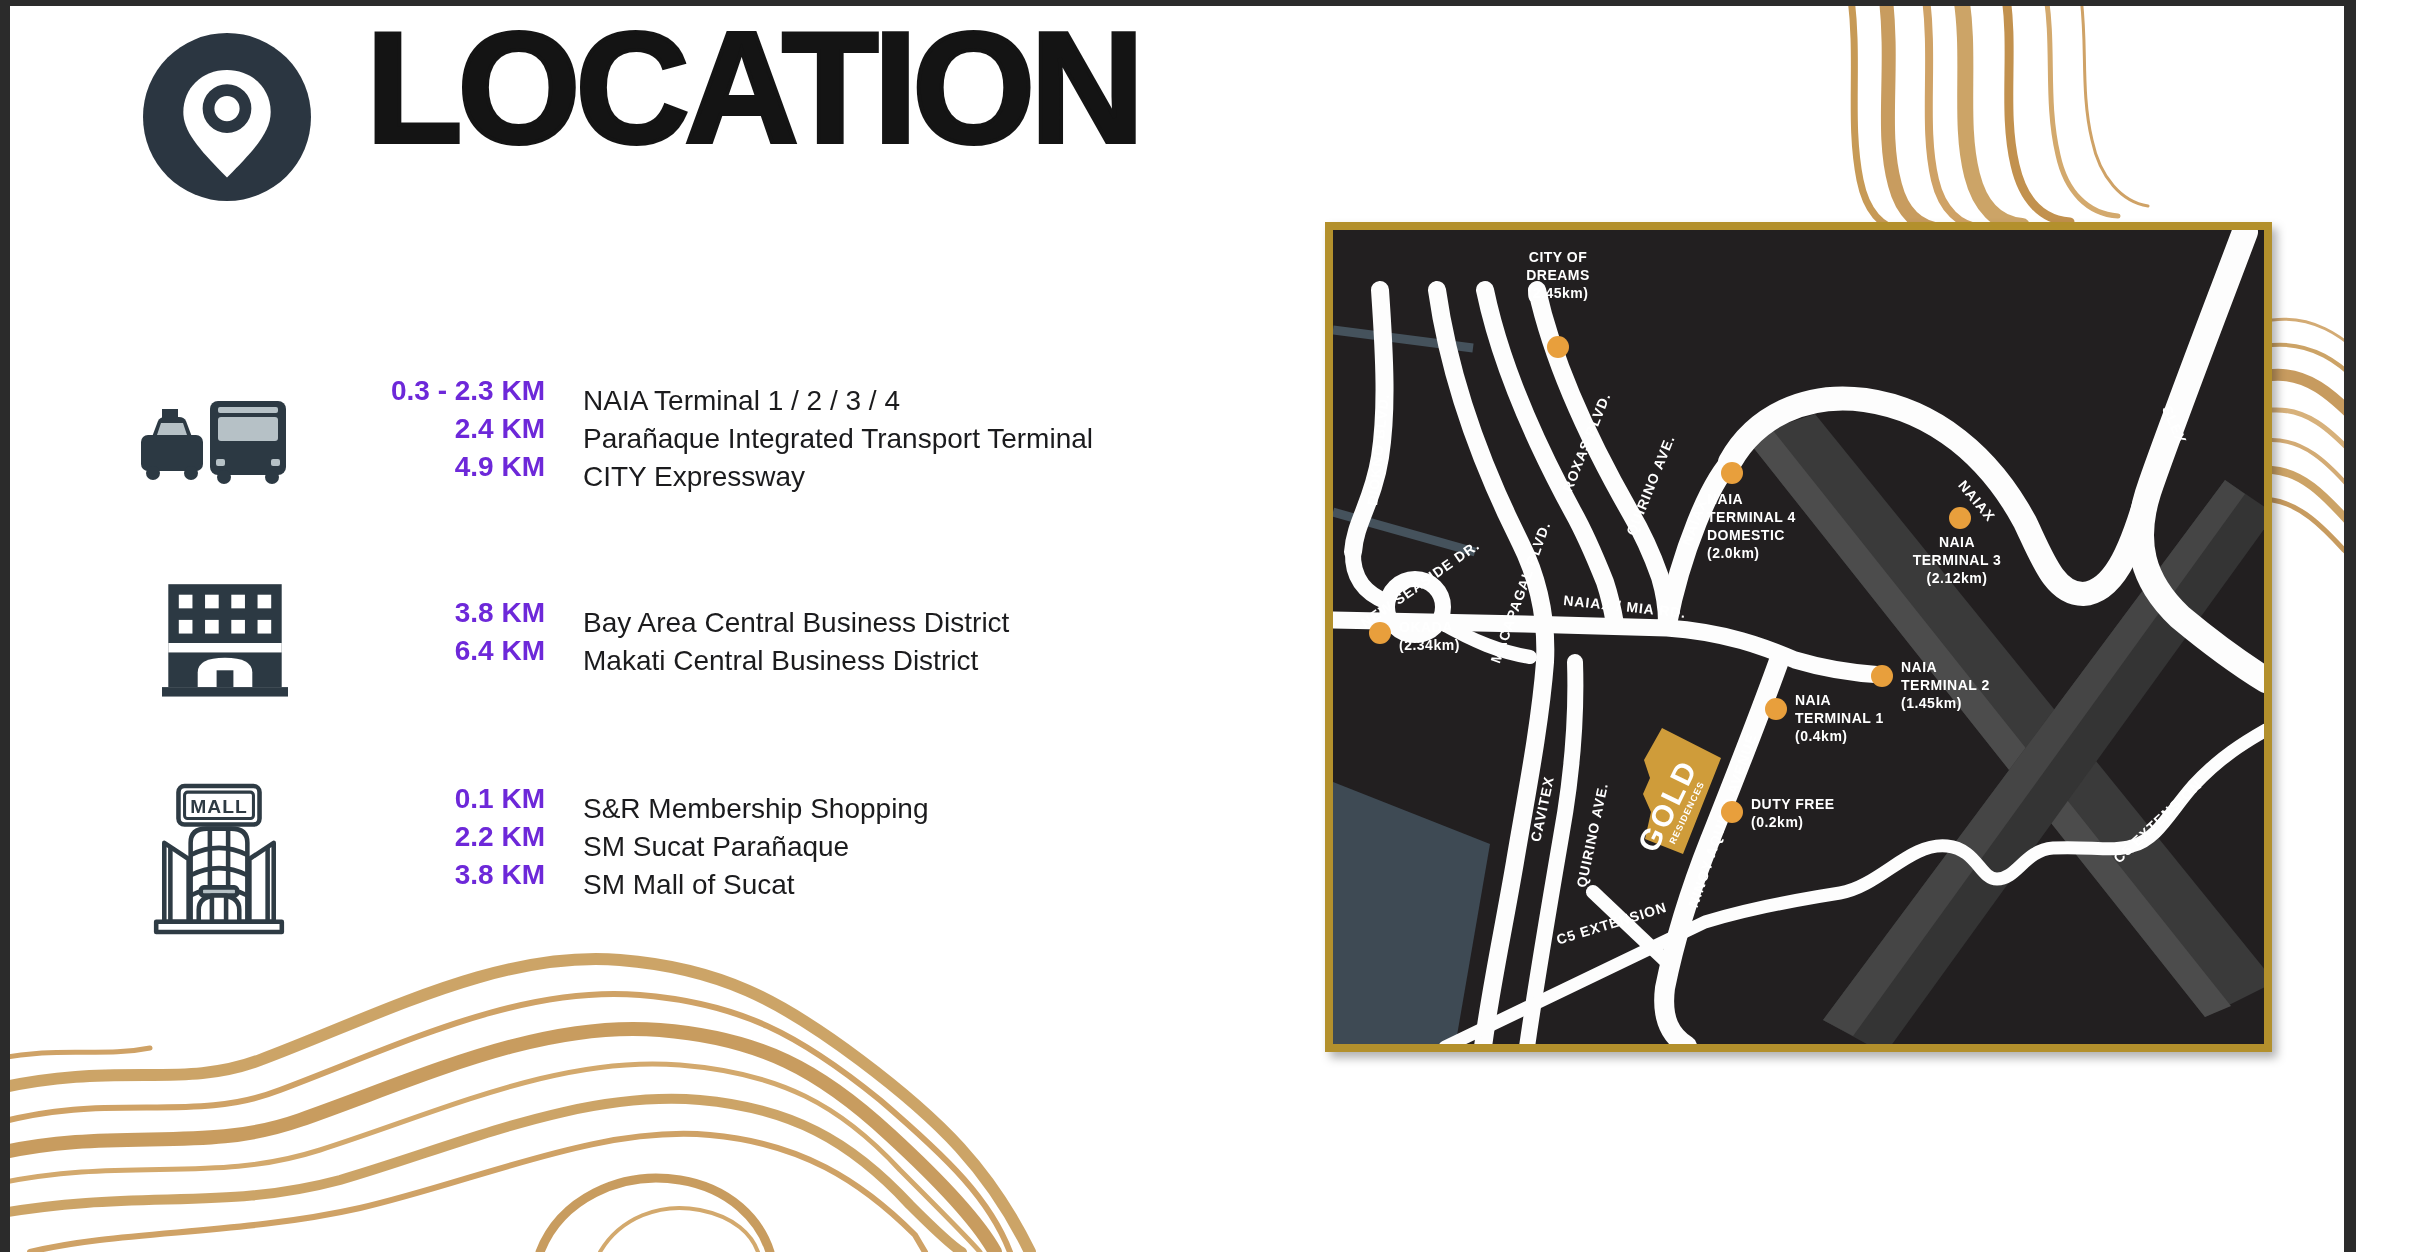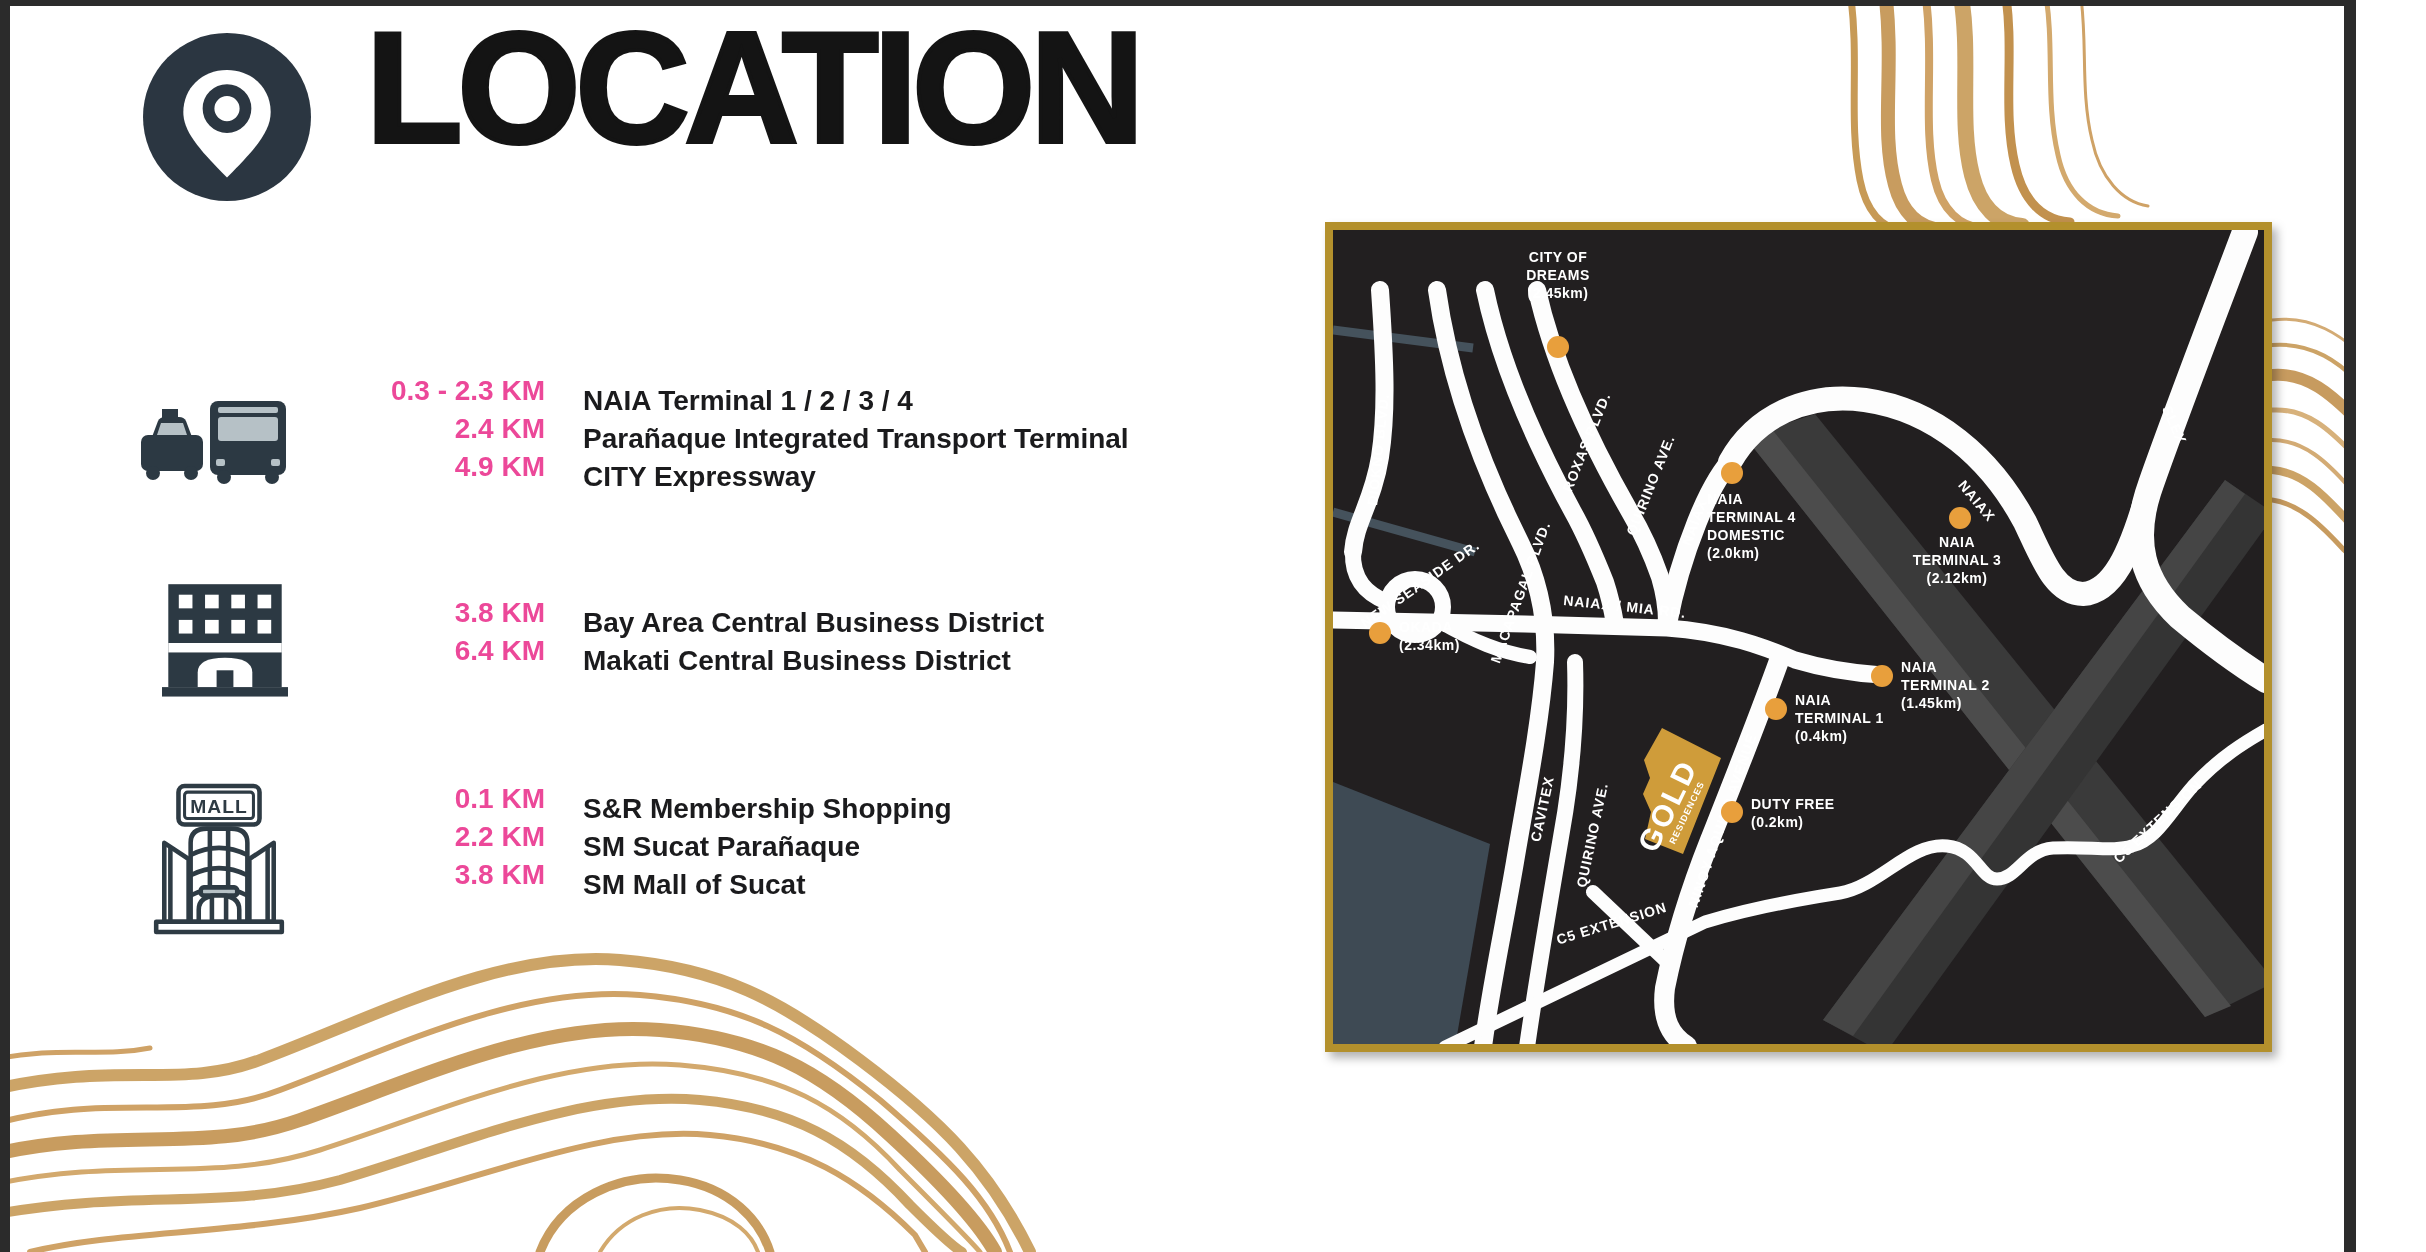--- a/index.html
+++ b/index.html
@@ -11,22 +11,22 @@
   .edge-right{right:0;top:0;width:12px;height:1252px;}
 
   .header-icon{position:absolute;left:143px;top:33px;width:168px;height:168px;z-index:5;}
   .page-title{position:absolute;left:366px;top:8px;z-index:5;font-size:158px;font-weight:bold;
               letter-spacing:-5px;color:#141414;-webkit-text-stroke:4px #141414;line-height:1;}
 
   .group{position:absolute;z-index:5;}
   .group-icon{position:absolute;}
   .rows{position:absolute;left:380px;top:0;}
   .row{display:flex;align-items:center;height:38px;}
-  .dist{width:165px;text-align:right;font-weight:bold;font-size:28px;color:#ec4899;white-space:nowrap;}
-  .name{margin-left:38px;font-weight:bold;font-size:28px;color:#1b1b1d;white-space:nowrap;margin-top:20px;}
+  .dist{width:165px;text-align:right;font-weight:bold;font-size:28px;color:#6d28d9;white-space:nowrap;}
+  .name{margin-left:38px;font-weight:normal;font-size:28px;color:#1b1b1d;white-space:nowrap;margin-top:20px;}
 
   .map-wrap{position:absolute;left:1325px;top:222px;width:947px;height:830px;z-index:10;
             filter:drop-shadow(5px 6px 5px rgba(0,0,0,0.30));}
   .deco{position:absolute;z-index:1;}
   svg text{font-family:"Liberation Sans", sans-serif;}
   .road-label{font-size:14px;font-weight:bold;fill:#ffffff;letter-spacing:1px;}
   .poi-label{font-size:14px;font-weight:bold;fill:#ffffff;letter-spacing:0.5px;}
 </style>
 </head>
 <body>

